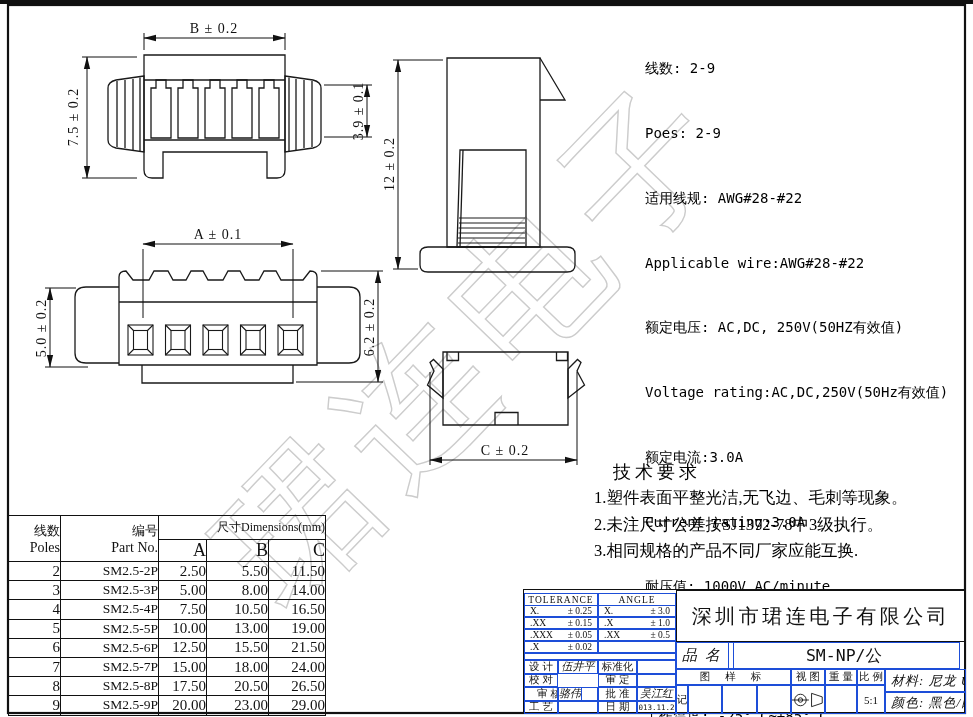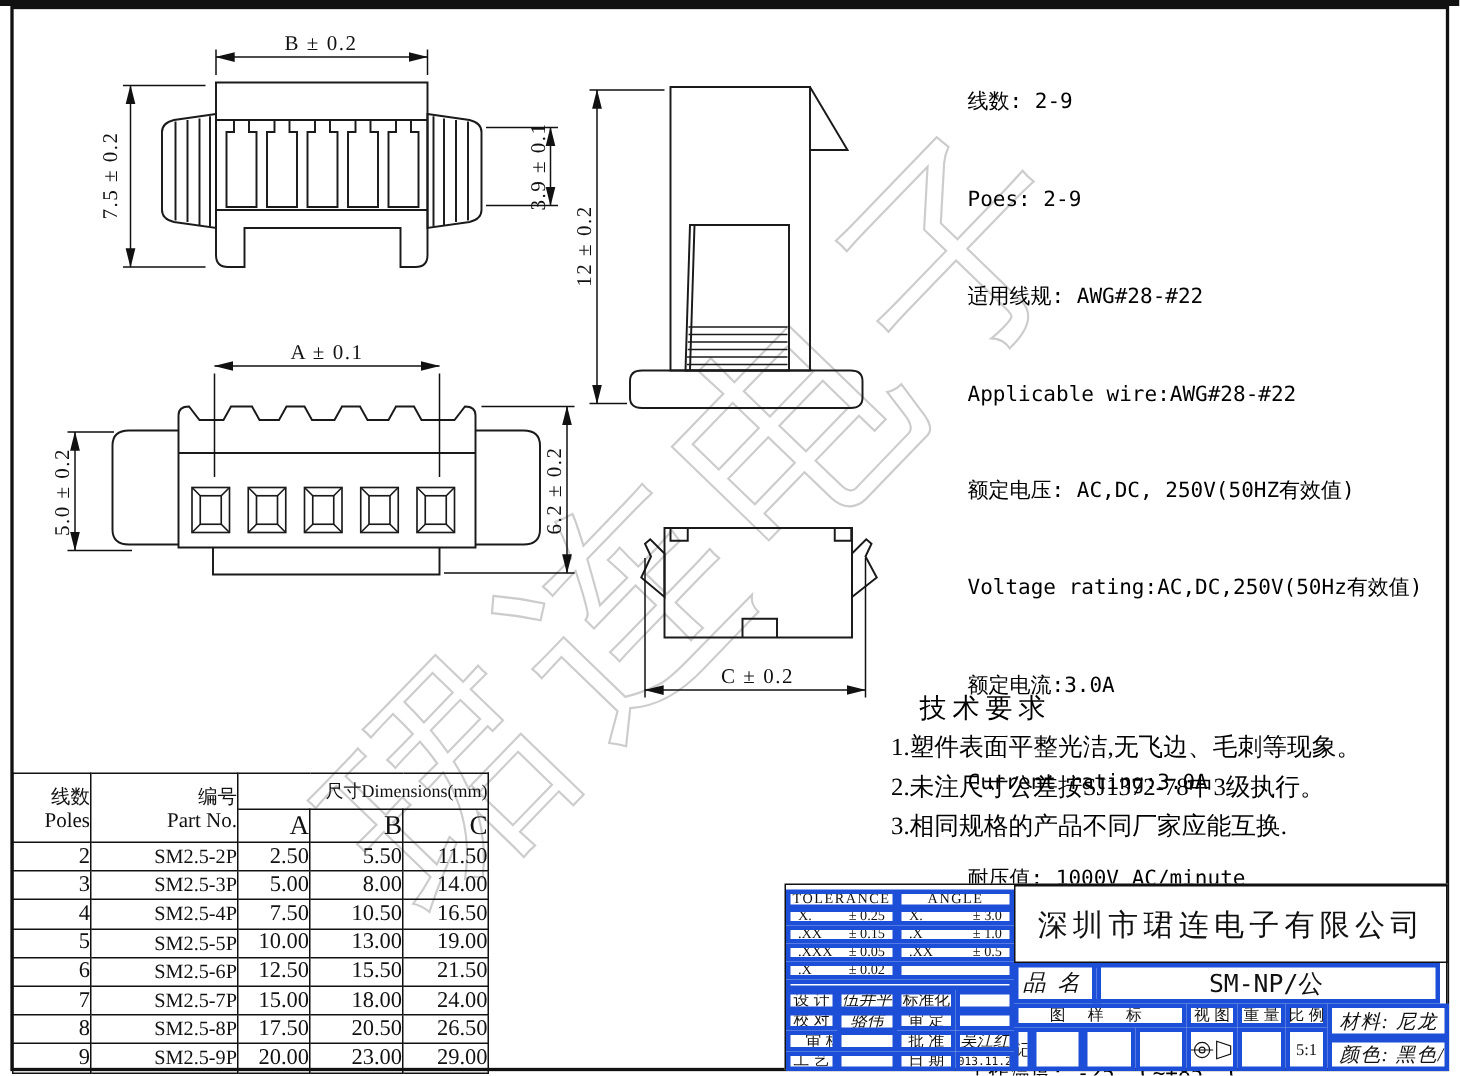--- a/index.html
+++ b/index.html
@@ -28,21 +28,21 @@
   .pt th,.pt td{border:1.4px solid #111;text-align:right;padding:0;font-weight:normal;overflow:hidden;white-space:nowrap;}
   .pt .h-cn{font-size:13px;font-family:"Liberation Sans",sans-serif;line-height:17px;}
   .pt .h-en{font-size:14px;line-height:17px;}
   .pt .dims-h{font-size:12px;height:23px;}
   .pt .abc{font-size:18px;height:18px;}
   .pt td{font-size:15px;}
   .pt td.pn{font-size:13.5px;}
   
   .tb{left:523px;top:589px;width:442px;height:124px;position:absolute;
       border:1.6px solid #111;box-sizing:border-box;background:#fff;}
-  .cell{position:absolute;border:3px solid #1d4ed8;box-sizing:border-box;
+  .cell{position:absolute;border:1px solid #1d4ed8;box-sizing:border-box;
         display:flex;align-items:center;justify-content:center;
         font-family:"Liberation Serif","DejaVu Serif",serif;overflow:hidden;white-space:nowrap;}
   .tol-h{font-size:9.5px;letter-spacing:1px;}
   .tol-r{font-size:9.5px;justify-content:space-between;padding:0 5px;}
   .lbl{font-size:10.5px;font-family:"Liberation Sans",sans-serif;}
   .nm{font-size:11px;font-style:italic;}
   .dt{font-size:7.5px;font-family:"DejaVu Sans Mono",monospace;}
   .company{font-size:20px;letter-spacing:3.5px;border:1px solid #111;}
   .pinming{font-size:15px;font-style:italic;letter-spacing:8px;}
   .pname{font-size:16.5px;font-family:"DejaVu Sans Mono","Liberation Mono",monospace;}
@@ -305,21 +305,21 @@
       <span></span>
     </div>
   <div class="cell" style="left:0;top:63px;width:152px;height:7px;"></div>
 
   <div class="cell lbl" style="left:0;top:70px;width:34px;height:13.5px;">设 计</div>
   <div class="cell nm" style="left:34px;top:70px;width:40px;height:13.5px;">伍井平</div>
   <div class="cell lbl" style="left:74px;top:70px;width:39px;height:13.5px;">标准化</div>
   <div class="cell nm" style="left:113px;top:70px;width:39px;height:13.5px;"></div>
 
   <div class="cell lbl" style="left:0;top:83.5px;width:34px;height:13.5px;">校 对</div>
-  <div class="cell nm" style="left:34px;top:84px;width:40px;height:13.5px;">骆伟</div>
+  <div class="cell nm" style="left:34px;top:97px;width:24px;height:13.5px;">骆伟</div>
   <div class="cell lbl" style="left:74px;top:83.5px;width:39px;height:13.5px;">审 定</div>
   <div class="cell nm" style="left:113px;top:83.5px;width:39px;height:13.5px;"></div>
 
   <div class="cell lbl" style="left:0;top:97px;width:34px;height:13.5px;padding-left:16px;">审 核</div>
   <div class="cell nm" style="left:34px;top:97px;width:40px;height:13.5px;"></div>
   <div class="cell lbl" style="left:74px;top:97px;width:39px;height:13.5px;">批 准</div>
   <div class="cell nm" style="left:113px;top:97px;width:39px;height:13.5px;">吴江红</div>
 
   <div class="cell lbl" style="left:0;top:110.5px;width:34px;height:13.5px;">工 艺</div>
   <div class="cell nm" style="left:34px;top:110.5px;width:40px;height:13.5px;"></div>

